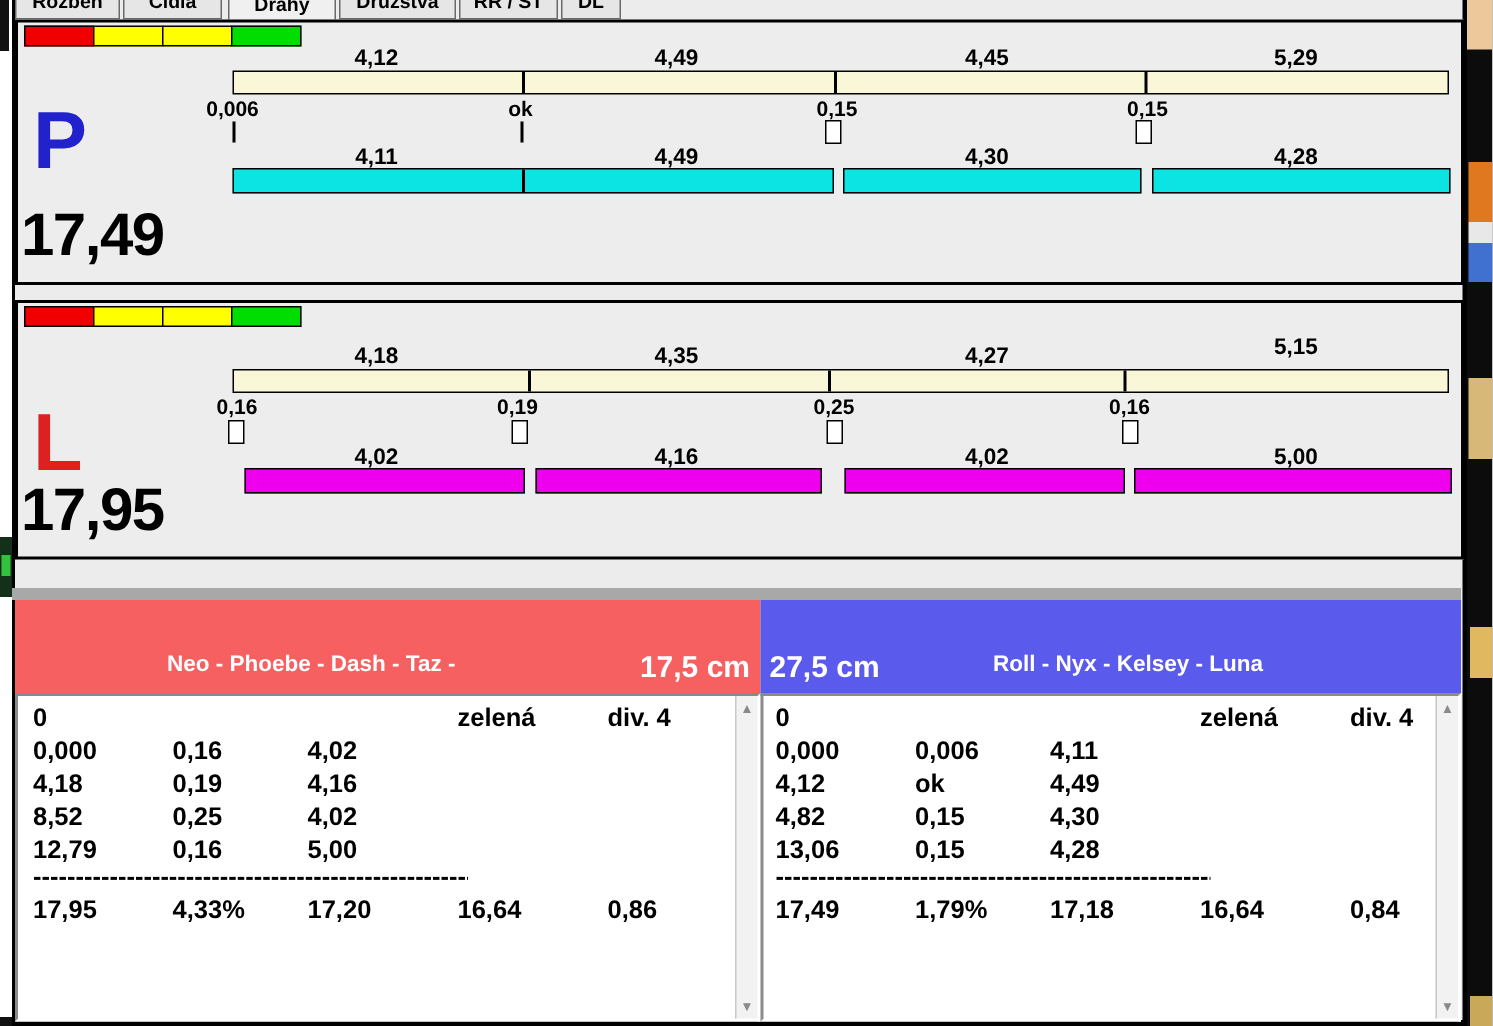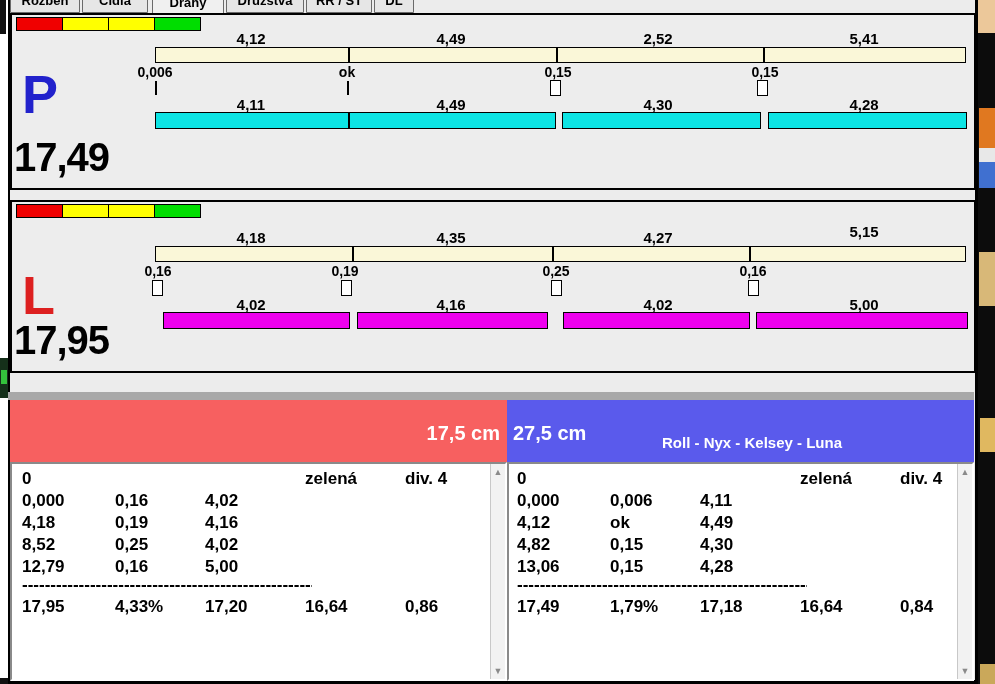--- a/index.html
+++ b/index.html
@@ -31,21 +31,21 @@
   .lane-letter { position:absolute; font-size:54px; font-weight:bold; line-height:1; }
   .lane-total  { position:absolute; font-size:40px; font-weight:bold; color:#000; letter-spacing:-1px; line-height:1; }
 
   .grayband { position:absolute; left:8px; top:392px; width:966px; height:8px; background:#a8a8a8; }
 
   .teamhdr { position:absolute; top:400px; height:62px; }
   .tname { position:absolute; top:4px; font-size:20px; font-weight:bold; color:#000; text-align:center; white-space:nowrap; }
   .tmembers { position:absolute; top:34px; font-size:15px; font-weight:bold; color:#fff; text-align:center; white-space:nowrap; }
   .dtbox { position:absolute; left:403px; top:398px; width:203px; height:31px; background:#fff; border:1px solid #9a9a9a;
            display:flex; align-items:center; justify-content:center; font-size:20px; color:#000; white-space:nowrap; }
-  .hbadge { position:absolute; top:422px; font-size:20px; font-weight:bold; color:#fff; white-space:nowrap; }
+  .hbadge { position:absolute; top:434px; font-size:20px; font-weight:bold; color:#fff; white-space:nowrap; }
 
   .rpanel { position:absolute; top:462px; height:219px; background:#fff; border:2px solid #8a8a8a; border-right-color:#fff; border-bottom-color:#fff; }
   .rinner { position:absolute; left:0; top:0; right:15px; bottom:0; overflow:hidden; padding-top:4px; }
   .rrow { display:flex; height:22px; line-height:22px; font-size:17px; font-weight:bold; color:#000; white-space:nowrap; }
   .c { flex:0 0 auto; overflow:visible; }
   .c1 { width:93px; } .c2 { width:90px; } .c3 { width:100px; } .c4 { width:100px; } .c5 { width:auto; }
   .pl10 { padding-left:10px; } .pl8 { padding-left:8px; }
   .seprow { height:18px; line-height:14px; font-size:17px; font-weight:bold; overflow:hidden; width:290px; white-space:nowrap; }
   .sbar { position:absolute; right:0; top:0; width:15px; height:100%; background:#f2f2f2; border-left:1px solid #c8c8c8; }
   .sarrow { position:absolute; left:0; width:100%; text-align:center; font-size:9px; color:#8a8a8a; cursor:default; }
@@ -94,22 +94,22 @@
   </div>
 
   <div class="panel" style="left:10px;top:13px;width:966px;height:177px;">
     <div class="ind" style="left: 4px; top: 2px; width: 47px; background-color: rgb(240, 0, 0);"></div>
     <div class="ind" style="left: 50px; top: 2px; width: 47px; background-color: rgb(255, 255, 0);"></div>
     <div class="ind" style="left: 96px; top: 2px; width: 47px; background-color: rgb(255, 255, 0);"></div>
     <div class="ind" style="left: 142px; top: 2px; width: 47px; background-color: rgb(0, 221, 0);"></div>
 
     <div class="vlabel" style="left:179px;top:15px;">4,12</div>
     <div class="vlabel" style="left:379px;top:15px;">4,49</div>
-    <div class="vlabel" style="left:586px;top:15px;">2,52</div>
-    <div class="vlabel" style="left:792px;top:15px;">5,41</div>
+    <div class="vlabel" style="left:586px;top:15px;">4,45</div>
+    <div class="vlabel" style="left:792px;top:15px;">5,29</div>
 
     <div class="cream" style="left: 143px; top: 32px; width: 811px; background-color: rgb(250, 247, 216);">
       <div class="cdiv" style="left:192px;"></div>
       <div class="cdiv" style="left:400px;"></div>
       <div class="cdiv" style="left:607px;"></div>
     </div>
 
     <div class="glabel" style="left:98px;top:49px;">0,006</div>
     <div class="glabel" style="left:290px;top:49px;">ok</div>
     <div class="glabel" style="left:501px;top:49px;">0,15</div>
@@ -172,20 +172,21 @@
     <div class="rbar" style="left: 551px; top: 110px; width: 187px; background-color: rgb(238, 0, 238);"></div>
     <div class="rbar" style="left: 744px; top: 110px; width: 212px; background-color: rgb(238, 0, 238);"></div>
 
     <div class="lane-letter" style="left: 10px; top: 66px; color: rgb(221, 32, 32);"><span>L</span></div>
     <div class="lane-total" style="left:2px;top:118px;">17,95</div>
   </div>
 
   <div class="grayband"></div>
 
   <div class="teamhdr" style="left: 10px; width: 497px; background-color: rgb(247, 96, 96);">
+    <div class="tmembers" style="left:0;width:395px;">Neo - Phoebe - Dash - Taz -</div>
   </div>
   <div class="teamhdr" style="left: 507px; width: 467px; background-color: rgb(90, 90, 236);">
     <div class="tmembers" style="left:35px;width:420px;">Roll - Nyx - Kelsey - Luna</div>
   </div>
   <div class="hbadge" style="left:422px;width:78px;text-align:right;">17,5 cm</div>
   <div class="hbadge" style="left:513px;">27,5 cm</div>
 
   <div class="rpanel" style="left:10px;width:497px;">
     <div class="rinner pl10">
       <div class="rrow">

